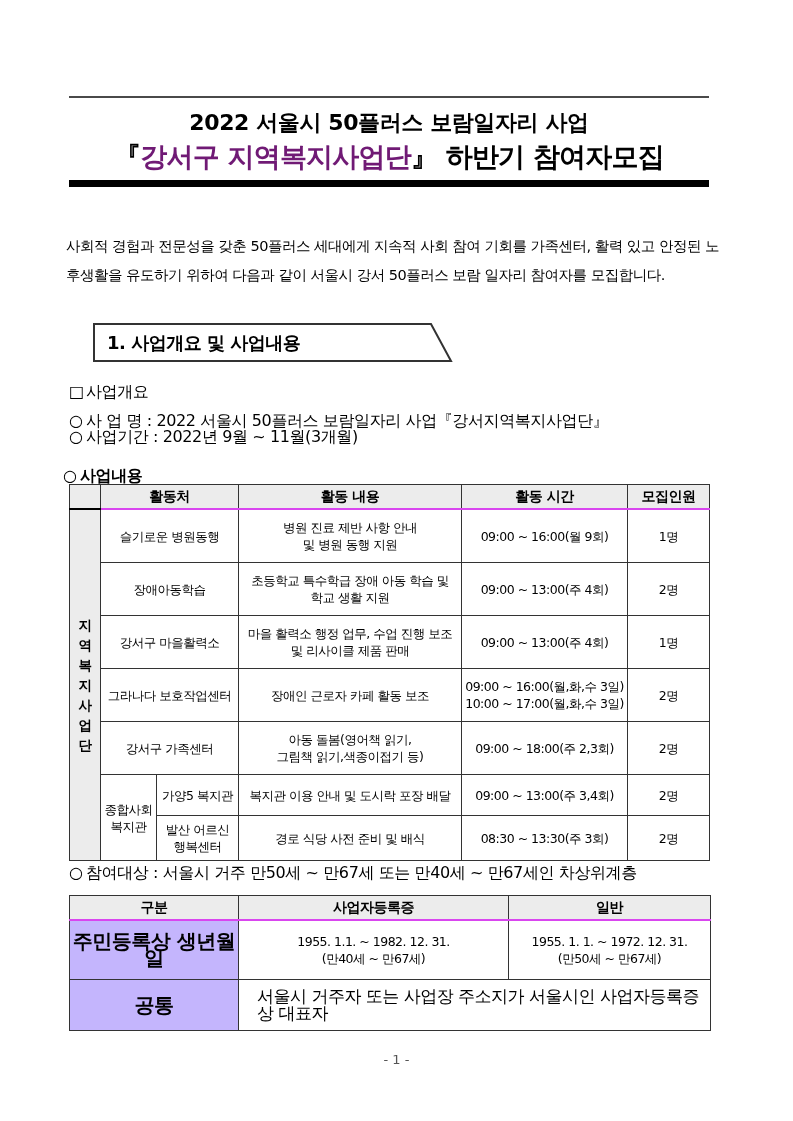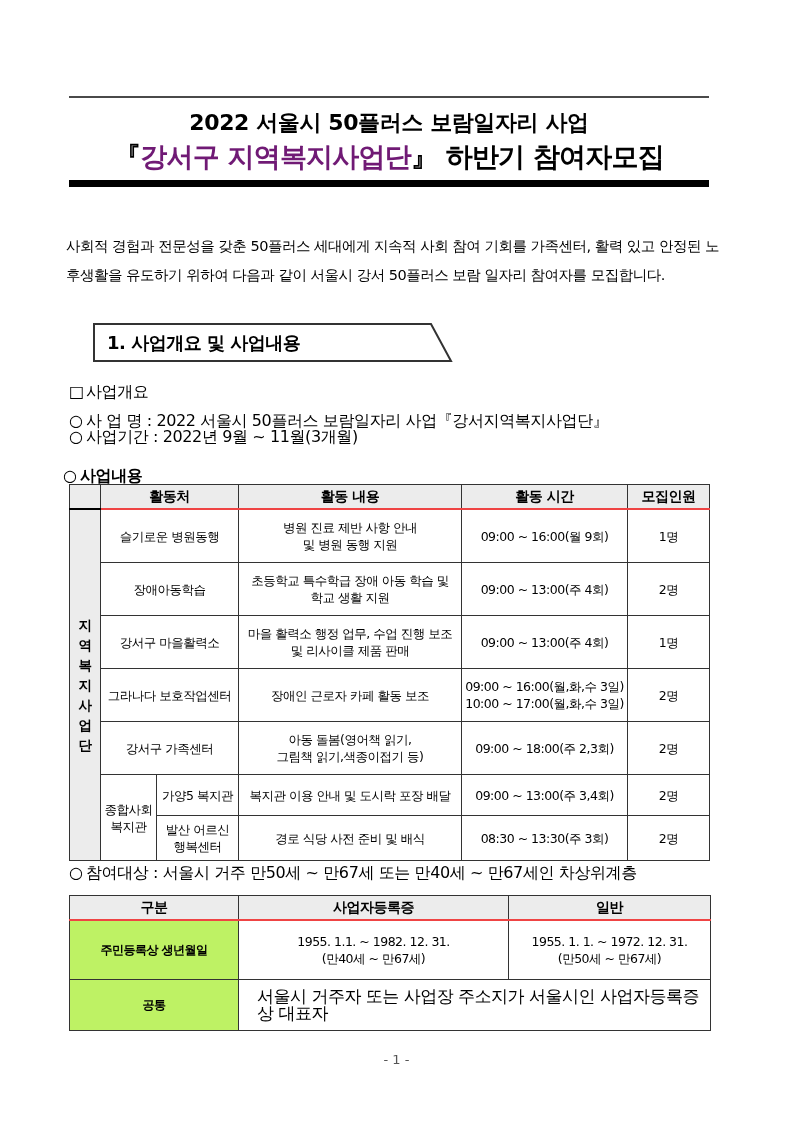--- a/index.html
+++ b/index.html
@@ -113,36 +113,36 @@
     letter-spacing: -0.5px;
     line-height: 17px;
     padding: 3px 2px;
   }
   table th {
     background: #ececec;
     font-weight: bold;
     font-size: 14px;
   }
   .t-head-row th {
-    border-bottom: 2px solid #ef4444;
+    border-bottom: 2px solid #d946ef;
   }
   .vert-label {
     background: #ececec;
     font-weight: bold;
     font-size: 13.5px;
     line-height: 20px;
     width: 30px;
   }
   .vert-label span {
     display: block;
   }
   .gray-cell {
-    background: #bef264;
-    font-weight: bold;
-    font-size: 12px;
+    background: #c4b5fd;
+    font-weight: bold;
+    font-size: 20px;
   }
   .left-pad {
     text-align: left;
     padding-left: 18px;
     font-size: 17px;
   }
 
   #table-activities {
     left: 69px; top: 484px;
     width: 641px;

